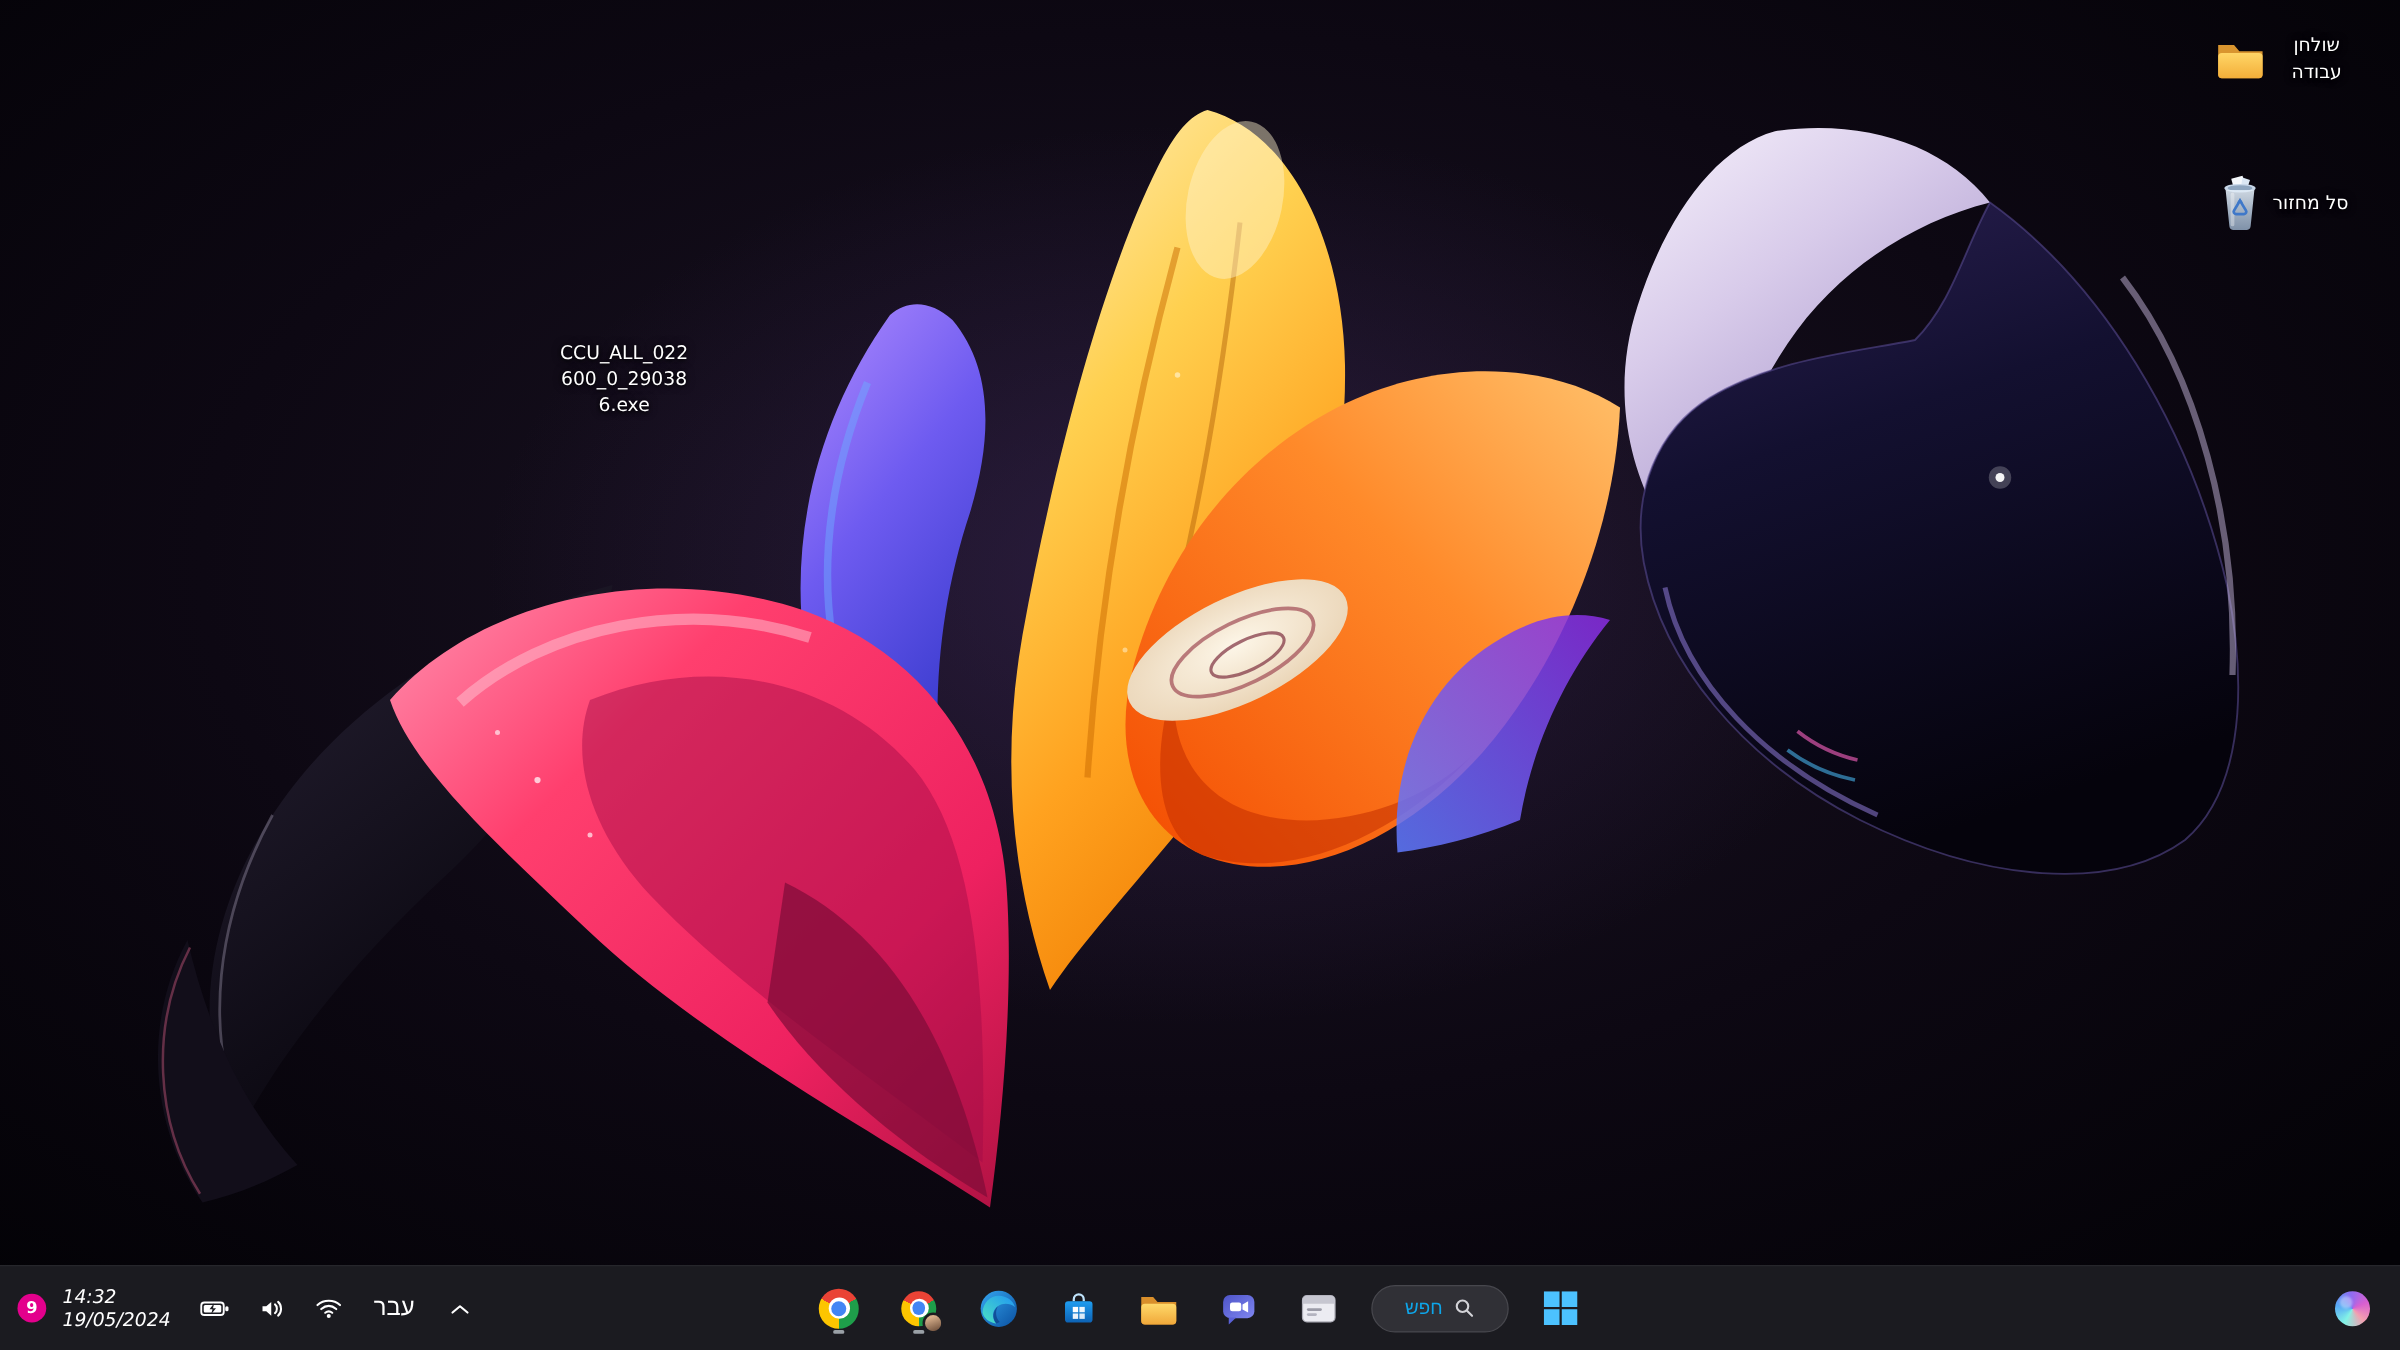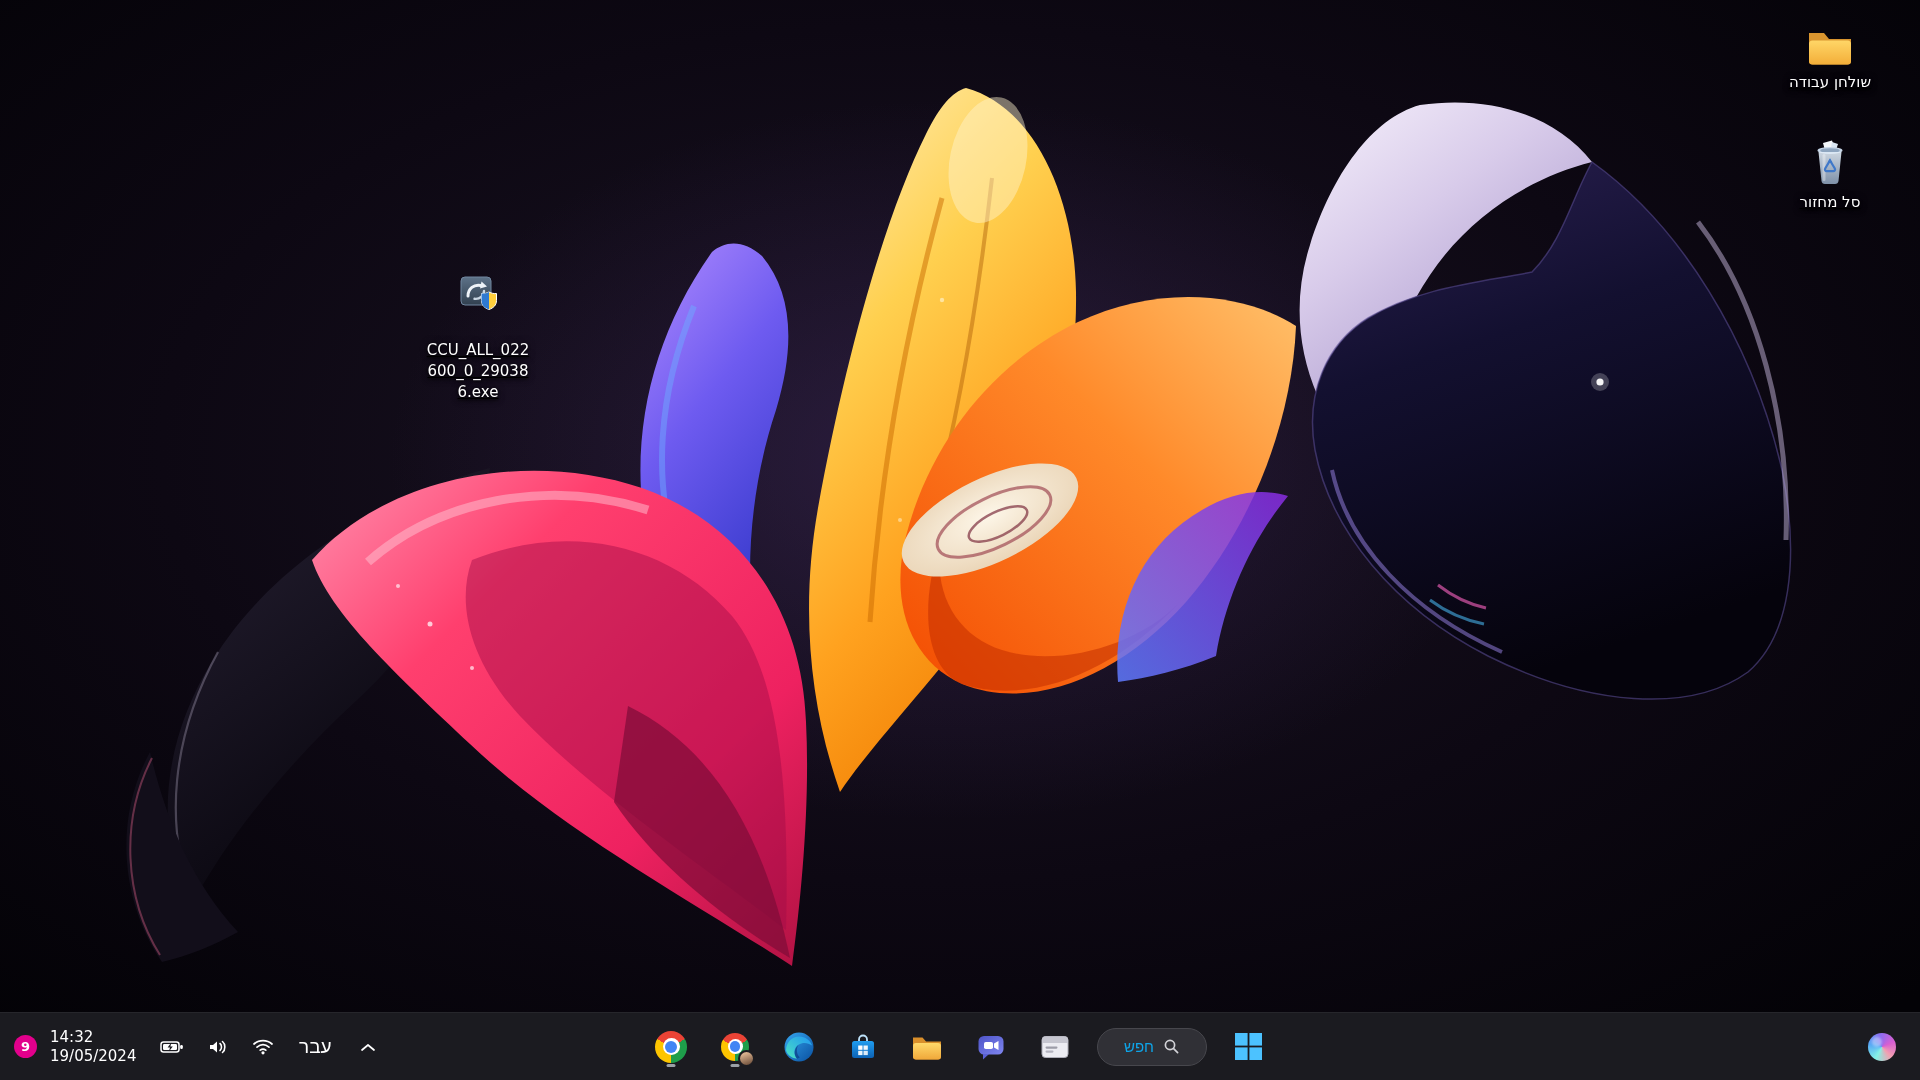--- a/index.html
+++ b/index.html
@@ -2,33 +2,33 @@
 <html><head>
 <meta charset="utf-8">
 <style>
   * { margin:0; padding:0; box-sizing:border-box; }
   html,body { width:1920px; height:1080px; overflow:hidden; background:#000; }
   body { position:relative; font-family:"DejaVu Sans","Liberation Sans",sans-serif; }
 
   .wallpaper { position:absolute; inset:0; width:1920px; height:1080px; display:block; }
 
   
-  .desktop-icon { position:absolute; width:116px; display:flex; flex-direction:column; align-items:center; gap:6px; cursor:default;text-decoration:underline; }
+  .desktop-icon { position:absolute; width:116px; display:flex; flex-direction:row; align-items:center; gap:6px; cursor:default; }
   .icon-label { color:#fff; font-size:15px; line-height:1.4; text-align:center;
                 text-shadow:0 1px 3px rgba(0,0,0,.95), 0 0 7px rgba(0,0,0,.65); }
   .icon-label.ltr { direction:ltr; }
 
   
   .taskbar { position:absolute; left:0; right:0; bottom:0; height:68px;
              background:rgba(28,28,33,0.97); border-top:1px solid rgba(255,255,255,0.05); }
 
   .tray { position:absolute; left:14px; top:0; height:100%; display:flex; align-items:center; gap:13px; }
   .badge { width:23px; height:23px; border-radius:50%; background:#e3008c; color:#fff;
            font-size:13px; font-weight:bold; display:flex; align-items:center; justify-content:center; cursor:pointer; }
-  .clock { display:flex; flex-direction:column; gap:3px; color:#fff; font-size:15px; line-height:1.1; cursor:pointer; min-width:92px; }
+  .clock { display:flex; flex-direction:column; gap:3px; color:#fff; font-size:15px; line-height:1.1; cursor:pointer; min-width:92px;font-style:italic; }
   .tray-btn { background:none; border:none; display:flex; align-items:center; justify-content:center; padding:5px; cursor:pointer; }
   .lang { color:#fff; font-size:19px; padding:0 7px; }
   .chevron-btn { padding:6px 8px; }
 
   .center-group { position:absolute; left:50%; top:0; transform:translateX(-50%); height:100%;
                   display:flex; align-items:center; gap:20px; }
   .app-btn { width:44px; height:44px; position:relative; background:none; border:none; border-radius:7px;
              display:flex; align-items:center; justify-content:center; cursor:pointer; }
   .run-indicator { position:absolute; bottom:2px; left:50%; transform:translateX(-50%);
                    width:9px; height:3px; border-radius:2px; background:#9aa0a6; }

